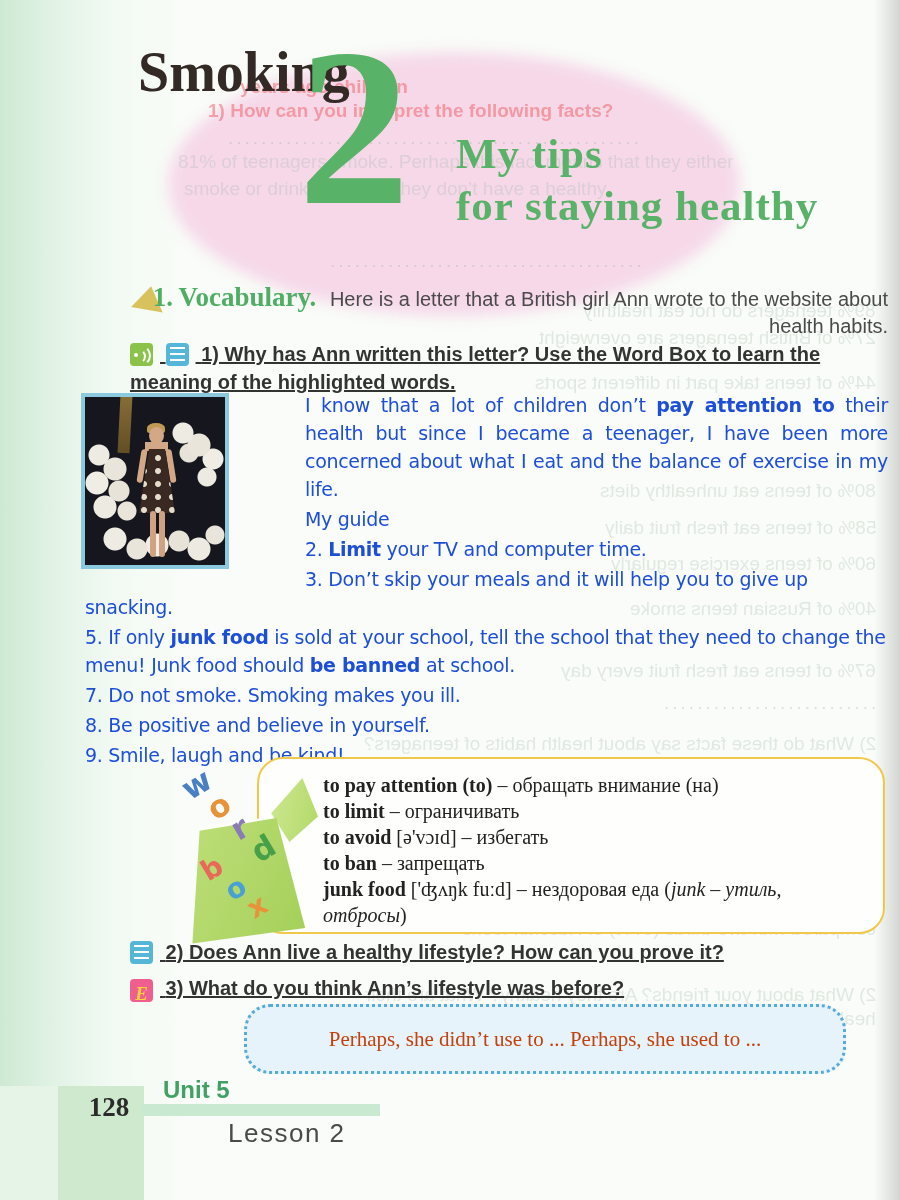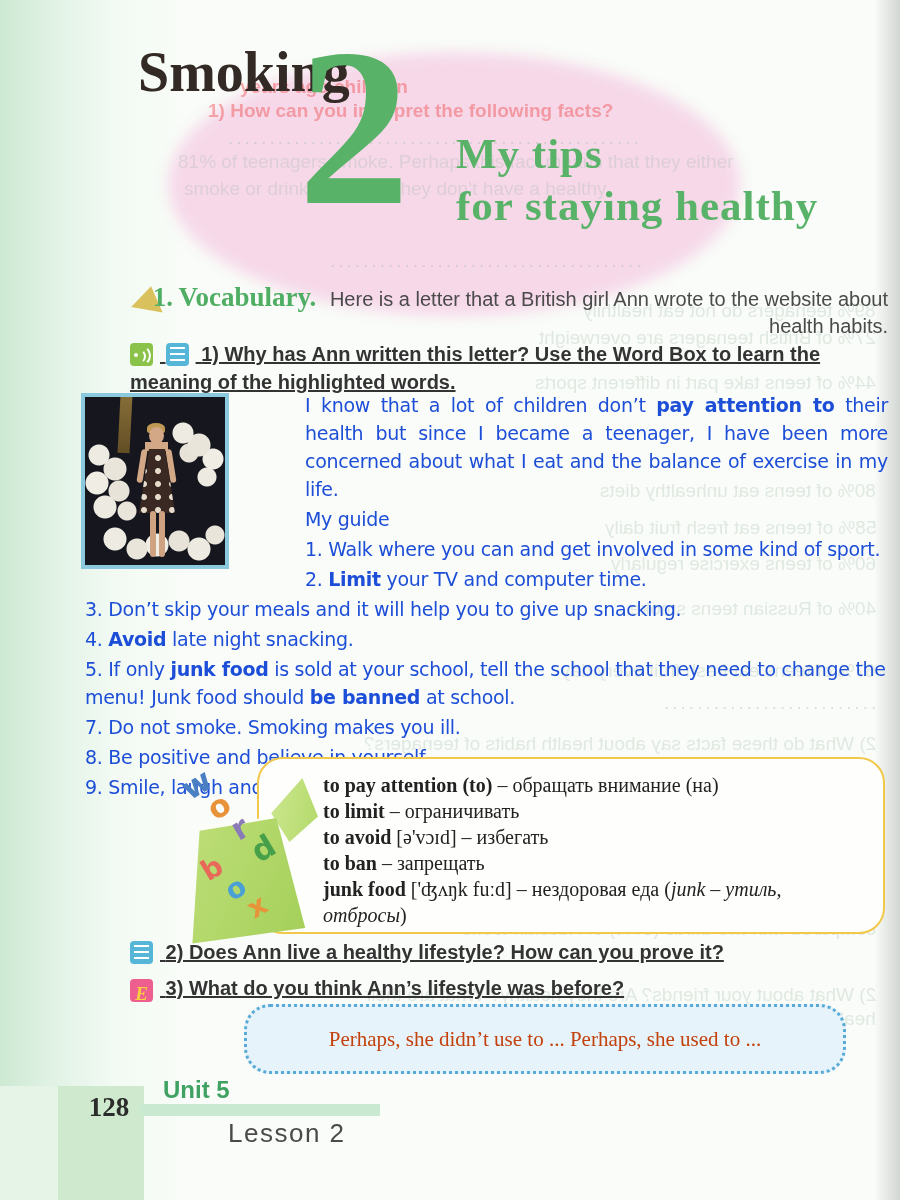--- a/index.html
+++ b/index.html
@@ -208,24 +208,22 @@
           <span class="torso"></span>
         <span class="arm-l"></span>
           <span class="arm-r"></span>
         <span class="dress"></span>
         <span class="leg-l"></span>
           <span class="leg-r"></span>
       </div>
     </div>
     <p class="letter-par"><span>I know that a lot of children don’t </span><span class="sg-b">pay attention to</span><span> their health but since I became a teenager, I have been more concerned about what I eat and the balance of exercise in my life.</span></p>
     <p class="letter-guide">My guide</p>
-    <p class="letter-item"><span>1. Walk where you can and get involved in some kind of sport.</span></p>
     <p class="letter-item"><span>2. </span><span class="sg-b">Limit</span><span> your TV and computer time.</span></p>
     <p class="letter-item"><span>3. Don’t skip your meals and it will help you to give up snacking.</span></p>
-    <p class="letter-item"><span>4. </span><span class="sg-b">Avoid</span><span> late night snacking.</span></p>
     <p class="letter-item"><span>5. If only </span><span class="sg-b">junk food</span><span> is sold at your school, tell the school that they need to change the menu! Junk food should </span><span class="sg-b">be banned</span><span> at school.</span></p>
     <p class="letter-item"><span>7. Do not smoke. Smoking makes you ill.</span></p>
     <p class="letter-item"><span>8. Be positive and believe in yourself.</span></p>
     <p class="letter-item"><span>9. Smile, laugh and be kind!</span></p>
   </div>
 
   <div class="wb-frame">
     <div class="wb-entry"><span class="sg-b">to pay attention (to)</span><span> – обращать внимание (на)</span></div>
     <div class="wb-entry"><span class="sg-b">to limit</span><span> – ограничивать</span></div>
     <div class="wb-entry"><span class="sg-b">to avoid</span><span> [ə'vɔɪd] – избегать</span></div>

